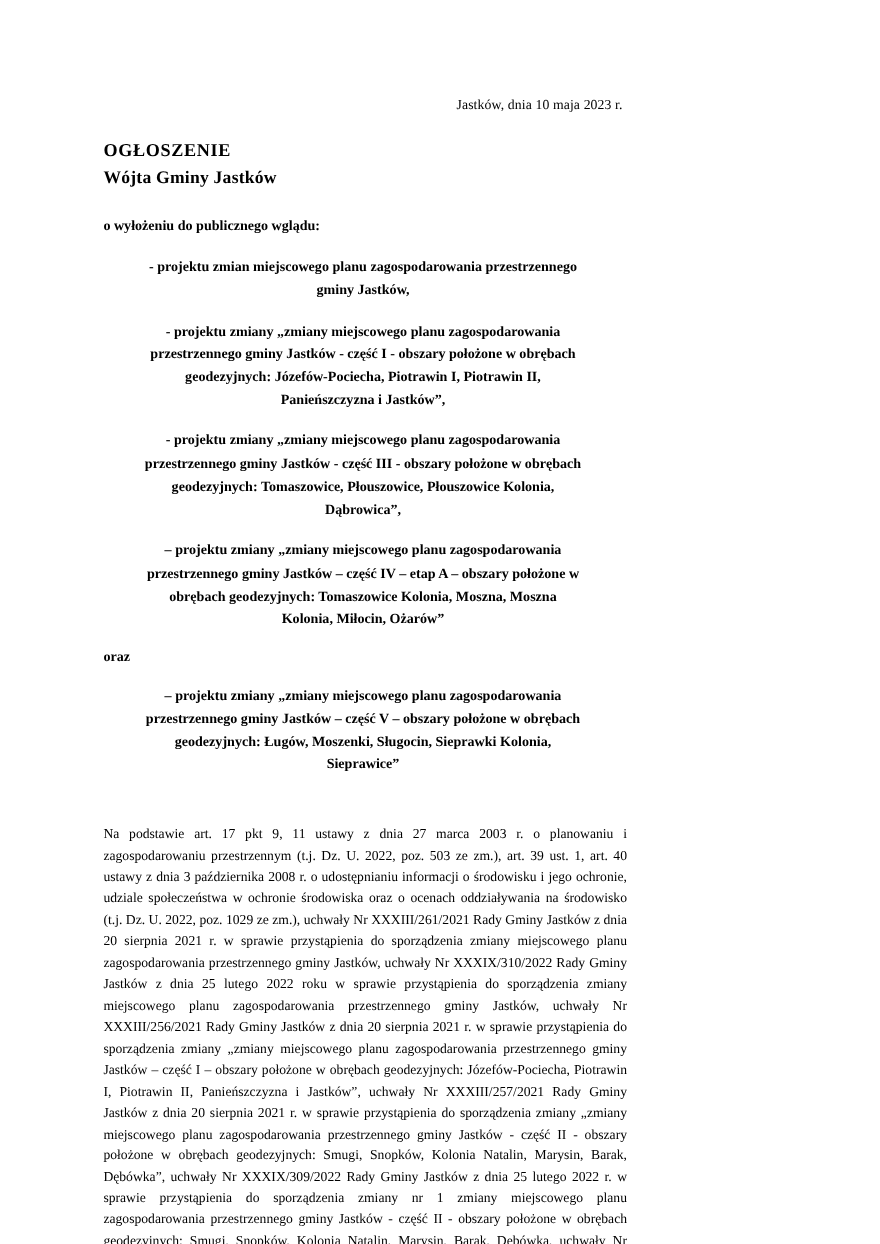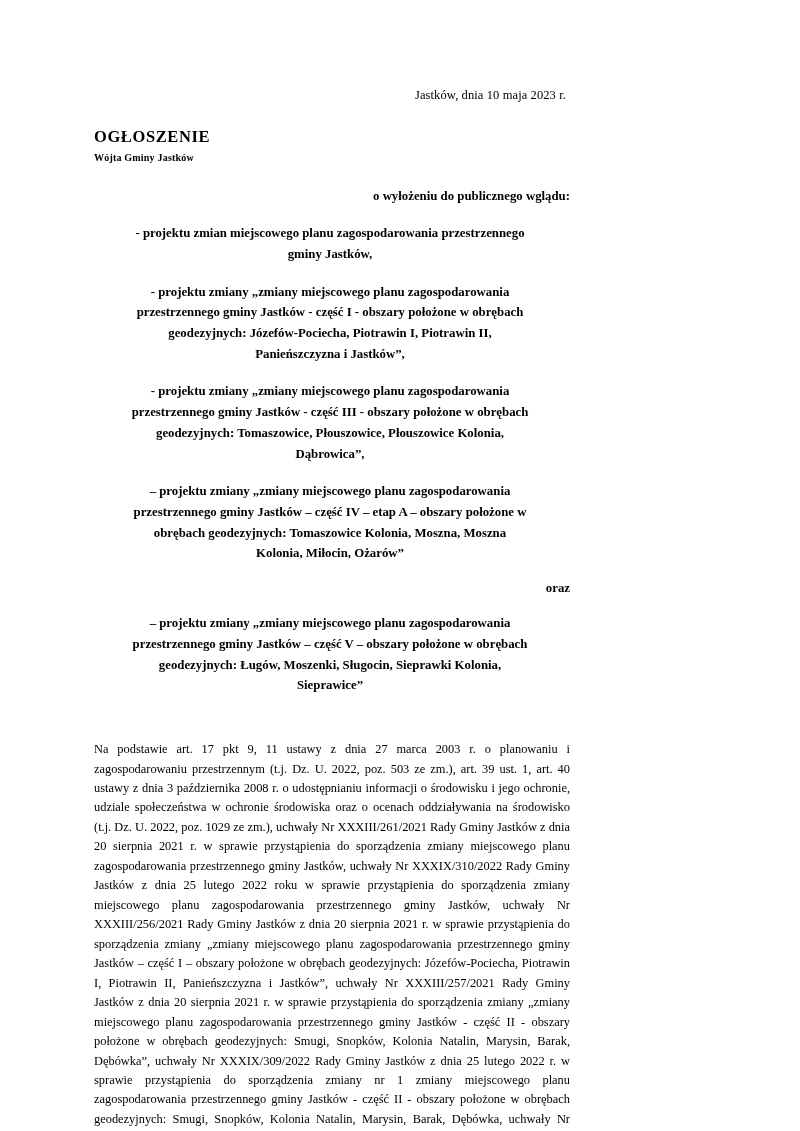--- a/index.html
+++ b/index.html
@@ -33,42 +33,42 @@
     text-align: left;
     margin: 0 0 10px 0;
   }
   .title-main {
     font-size: 16.5px;
     font-weight: bold;
     letter-spacing: 0.6px;
     line-height: 1.45;
   }
   .title-sub {
-    font-size: 10px;
+    font-size: 16px;
     font-weight: bold;
     letter-spacing: 0.2px;
     line-height: 1.5;
     margin-top: 1px;
   }
   .lead {
-    text-align: right;
+    text-align: left;
     font-size: 12.8px;
     font-weight: bold;
     margin: 22px 0 0 0;
     line-height: 1.5;
   }
   .item {
     text-align: center;
     font-size: 12.8px;
     font-weight: bold;
     line-height: 1.62;
     margin: 17px 40px 0 36px;
   }
   .item-oraz {
-    text-align: right;
+    text-align: left;
     font-size: 12.8px;
     font-weight: bold;
     margin: 17px 0 0 0;
   }
   .body-text {
     margin: 44px 0 0 0;
     font-size: 12.4px;
     line-height: 1.57;
     text-align: justify;
     text-justify: inter-word;

